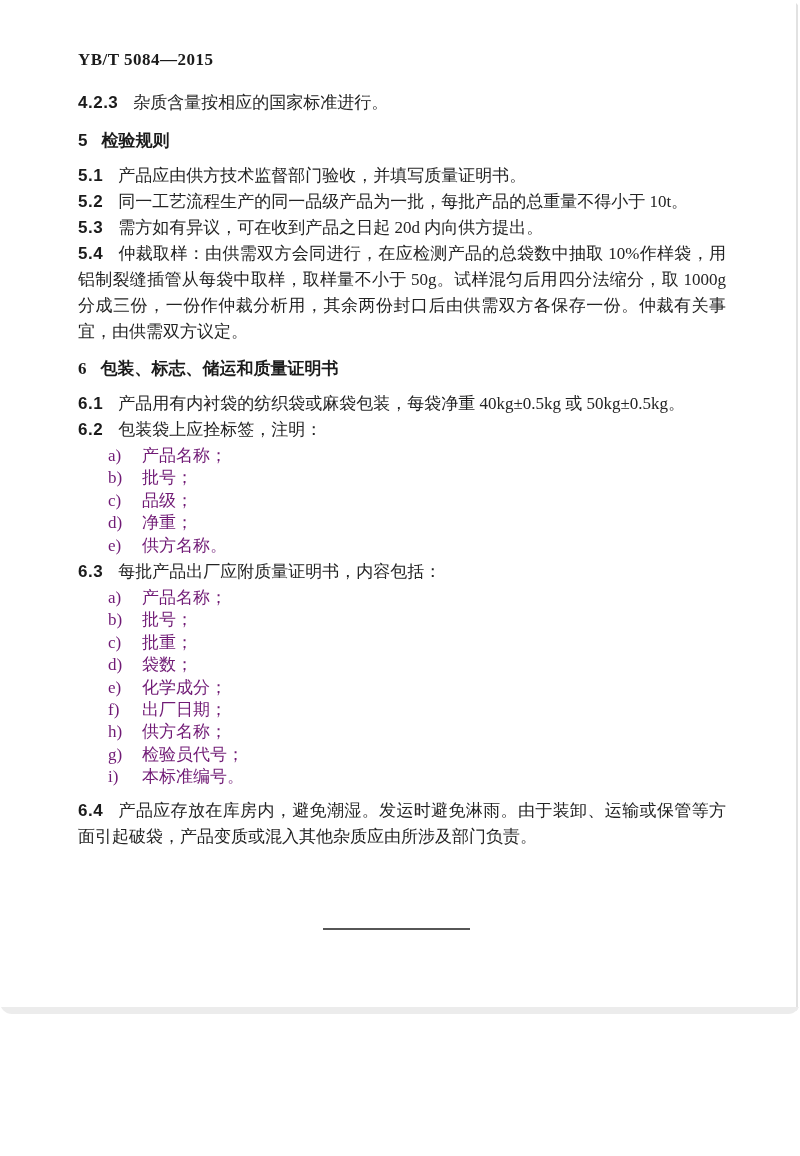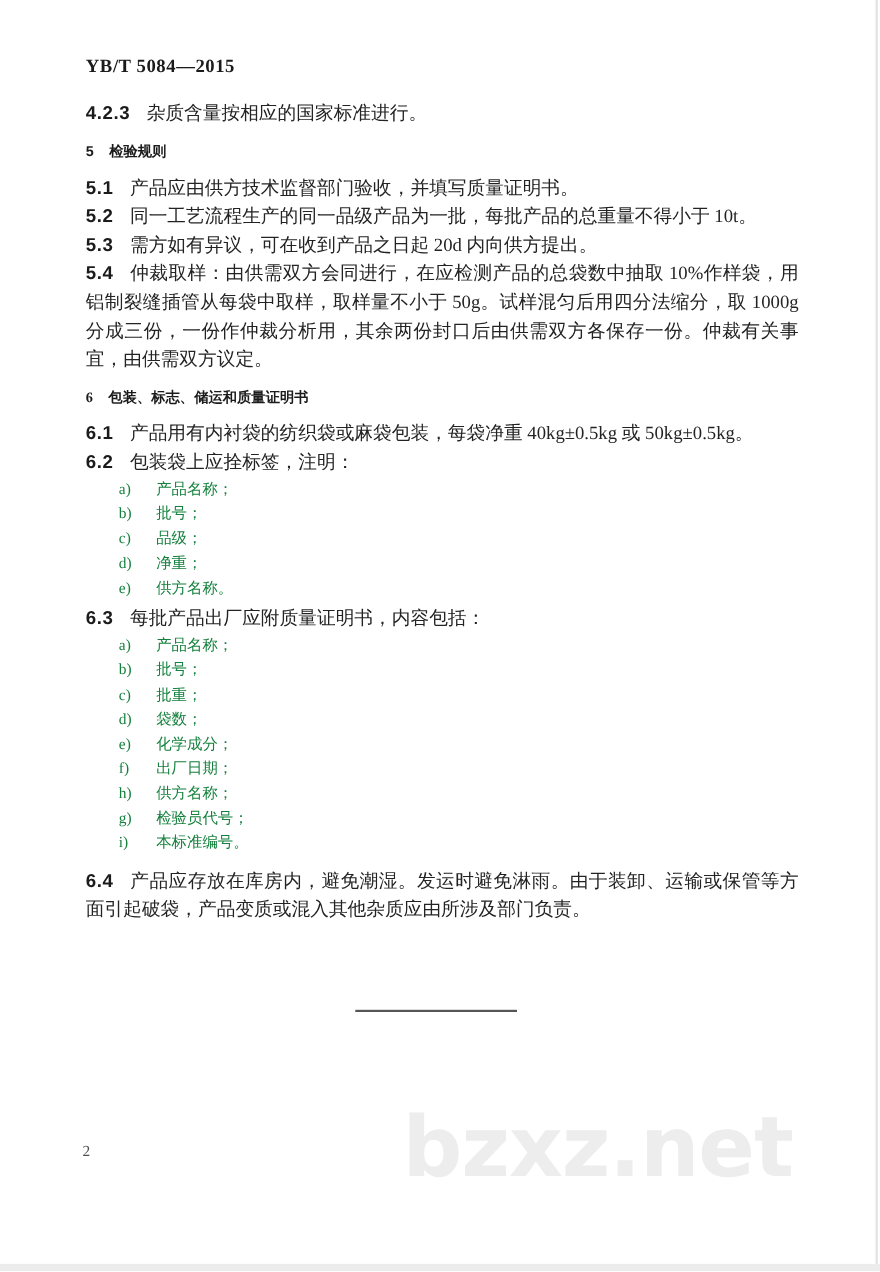--- a/index.html
+++ b/index.html
@@ -2,23 +2,24 @@
 <html><head>
 <meta charset="utf-8">
 <style>
   * { margin: 0; padding: 0; box-sizing: border-box; }
   html, body { background: #ffffff; }
   body { width: 800px; height: 1156px; font-family: "Liberation Serif", serif; }
 
   .page {
     position: relative;
     width: 800px;
-    height: 1156px;
+    height: 1014px;
     background: #ffffff;
     overflow: hidden;
+    border-radius: 12px;
   }
 
   .page-edge-right {
     position: absolute;
     top: 0; right: 2px;
     width: 2px; height: 100%;
     background: #e2e2e2;
   }
   .page-edge-bottom {
     position: absolute;
@@ -50,36 +51,36 @@
   .clause .num {
     font-family: "Liberation Sans", sans-serif;
     font-weight: 700;
     color: #1b1b1b;
     margin-right: 15px;
     letter-spacing: 0.5px;
   }
 
   .heading {
     font-family: "Liberation Sans", sans-serif;
-    font-size: 13px;
+    font-size: 17px;
     font-weight: 700;
     color: #1b1b1b;
     margin-top: 13px;
     margin-bottom: 11px;
   }
   .heading .num { margin-right: 14px; }
 
   .mt-sec { margin-top: 12px; font-family: Liberation Serif, serif; }
   .mt-6 { margin-top: 9px; }
 
   .letter-list { margin: 2px 0 2px 30px; }
   .letter-list .list-item {
-    font-size: 14px;
+    font-size: 17px;
     line-height: 22.4px;
-    color: #15803d;
+    color: #701a75;
   }
   .letter-list .letter {
     display: inline-block;
     width: 34px;
     font-family: "Liberation Serif", serif;
   }
 
   .divider {
     margin-top: 78px;
     margin-left: 245px;

